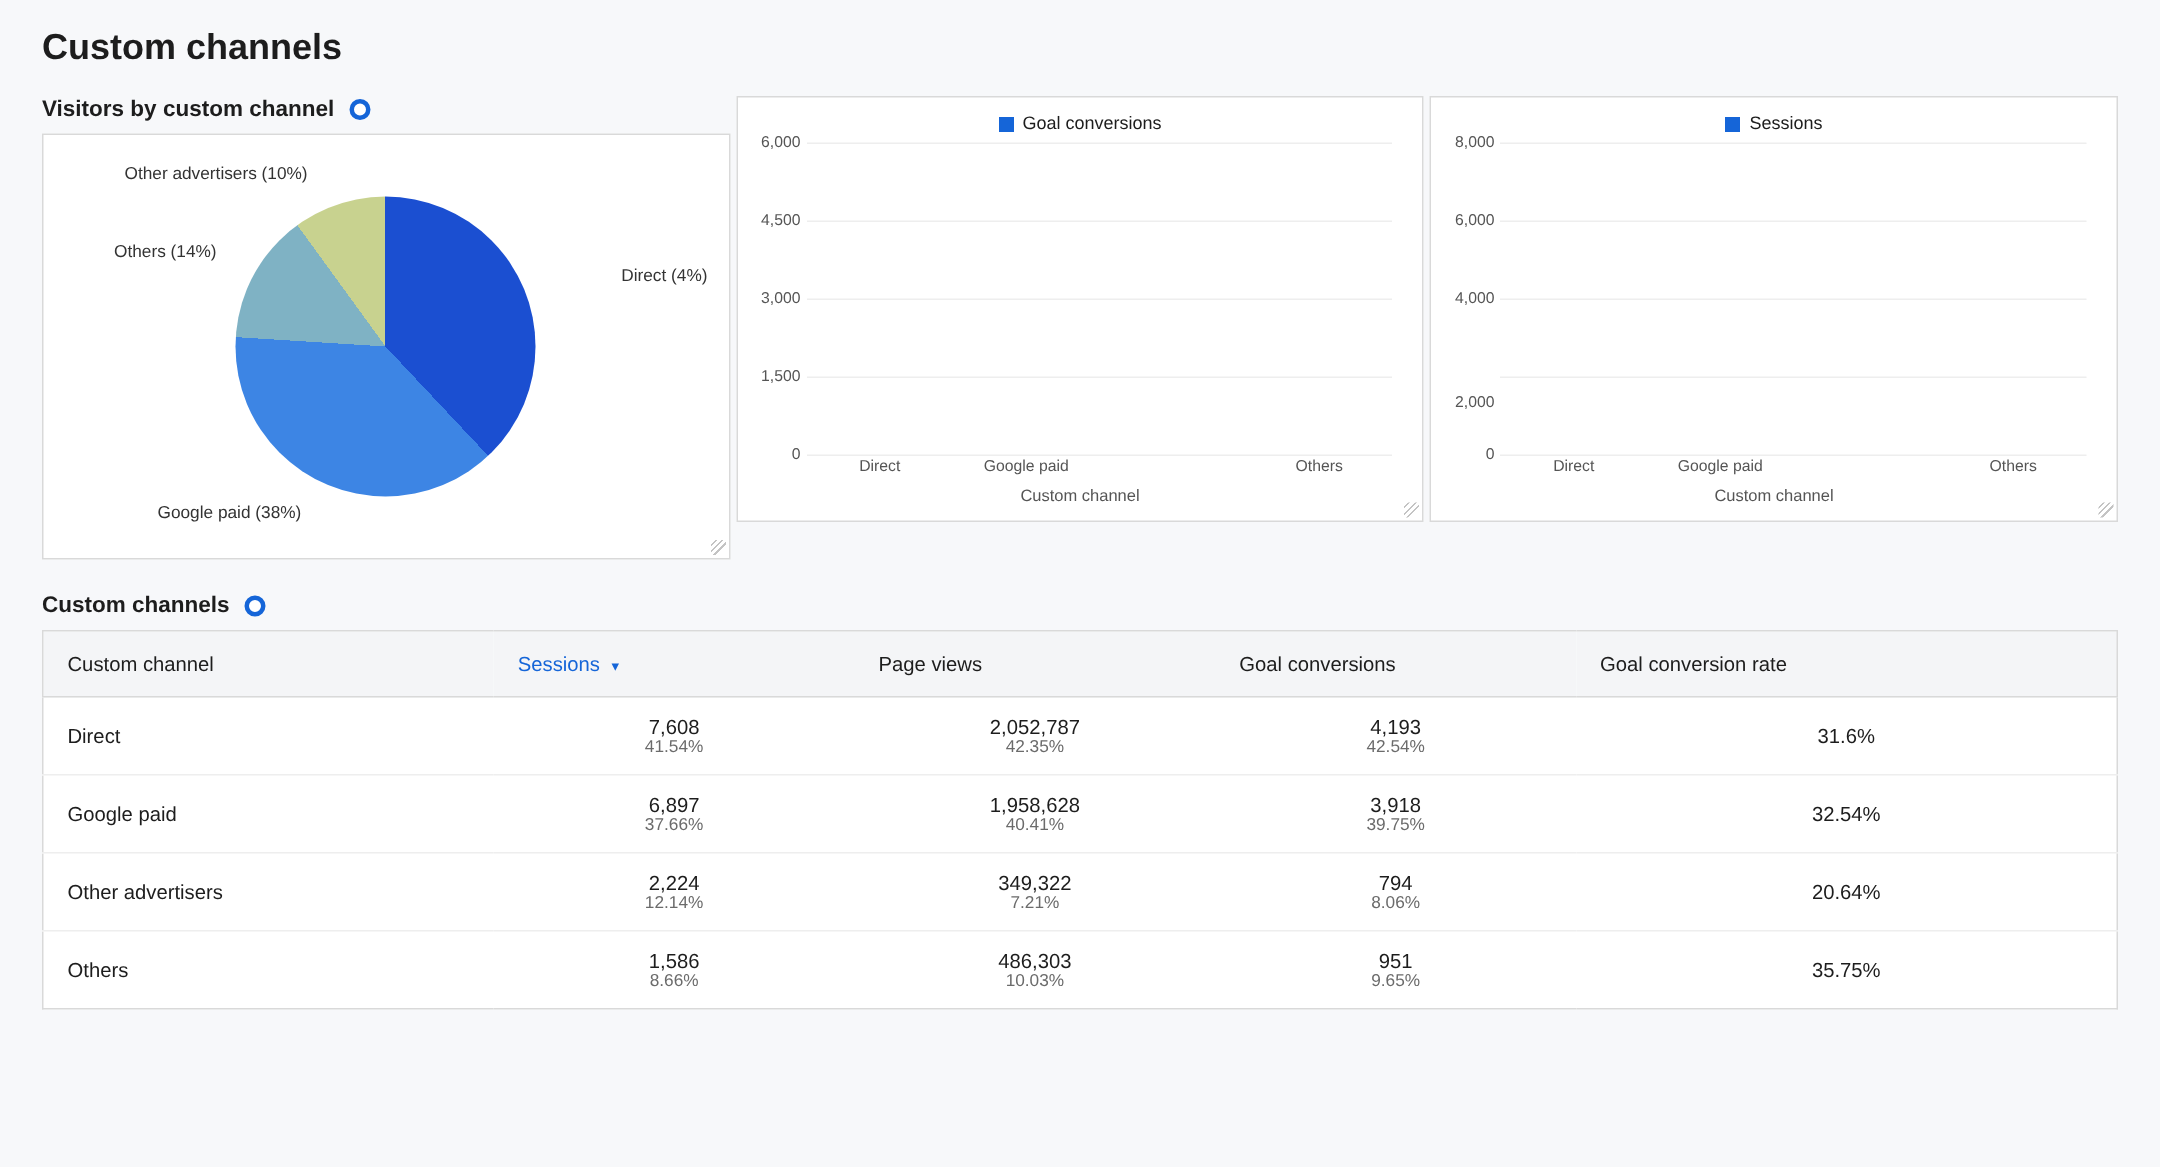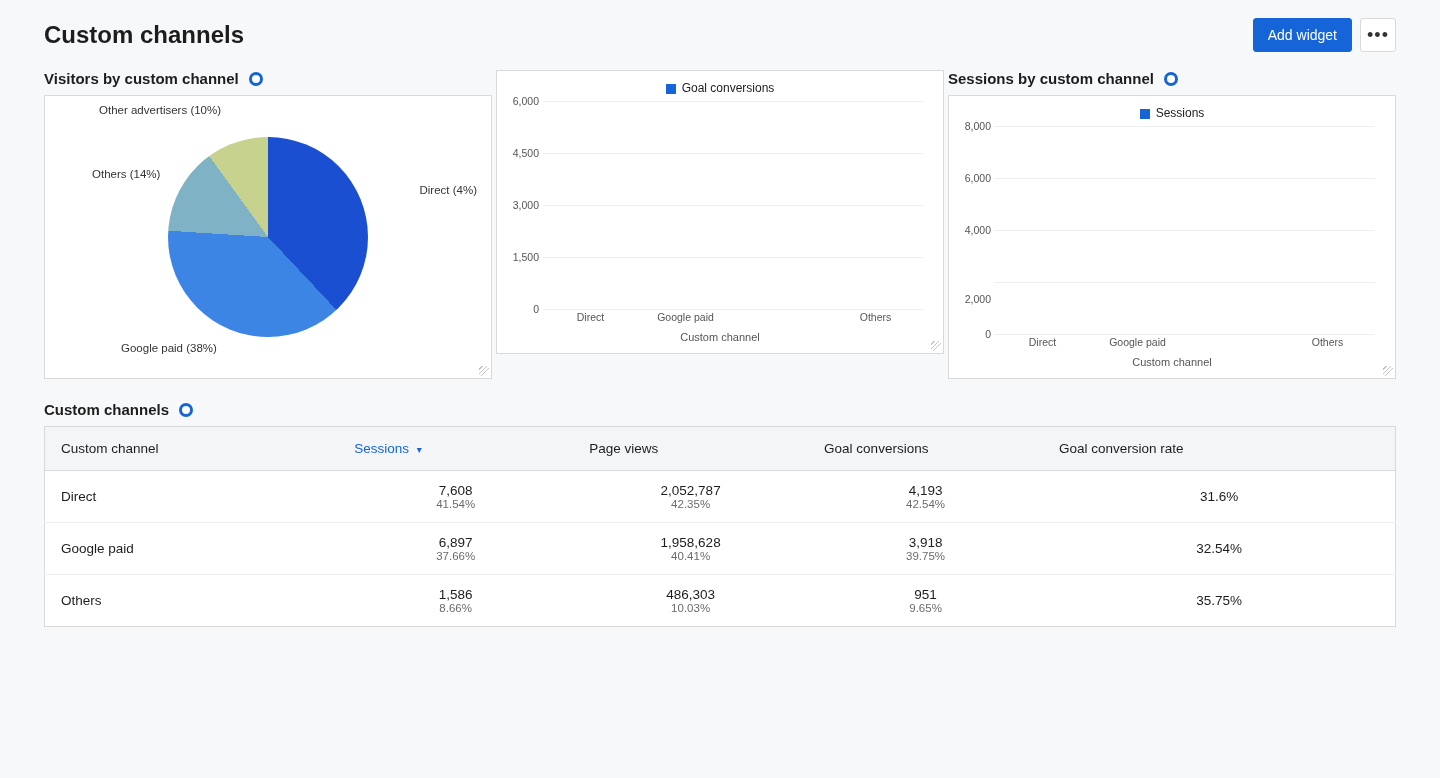--- a/index.html
+++ b/index.html
@@ -16,21 +16,21 @@
   }
   * { box-sizing: border-box; }
   body {
     margin: 0;
     font-family: -apple-system, BlinkMacSystemFont, "Segoe UI", Helvetica, Arial, sans-serif;
     background: var(--bg);
     color: var(--text);
     font-size: 13px;
   }
   .page {
-    padding: 18px 44px 28px;
+    padding: 18px 28px 28px;
   }
   .header {
     display: flex;
     align-items: center;
     justify-content: space-between;
     margin-bottom: 18px;
   }
   .header h1 {
     font-size: 24px;
     font-weight: 700;
@@ -131,43 +131,37 @@
   col.cn { width: 16%; }
   col.cr { width: 24%; }
 </style>
 </head>
 <body>
 
 <div class="page">
 
   <div class="header">
     <h1>Custom channels</h1>
-    <div class="header-actions">
-      <button class="btn-primary">Add widget</button>
-      <button class="btn-icon" aria-label="more">
-        <span>•••</span>
-      </button>
-    </div>
   </div>
 
   <div class="row3">
 
     <div class="widget">
       <div class="widget-title">
         <span>Visitors by custom channel</span>
         <span class="badge-circle"></span>
       </div>
       <div class="card">
         <div class="pie-wrap">
           <div class="pie" id="pie-el" style="background: conic-gradient(rgb(27, 79, 209) 0deg, rgb(27, 79, 209) 136.8deg, rgb(61, 133, 228) 136.8deg, rgb(61, 133, 228) 273.6deg, rgb(127, 178, 196) 273.6deg, rgb(127, 178, 196) 324deg, rgb(200, 210, 143) 324deg, rgb(200, 210, 143) 360deg);"></div>
 
           <span class="pie-label" style="right:14px; top:88px;">Direct (4%)</span>
           <span class="pie-label" style="left:76px; bottom:24px;">Google paid (38%)</span>
           <span class="pie-label" style="left:47px;  top:72px;">Others (14%)</span>
-          <span class="pie-label" style="left:54px;  top:8px;">Other advertisers (10%)</span>
+          <span class="pie-label" style="left:54px;  top:20px;">Other advertisers (10%)</span>
         </div>
         <div class="resize-grip"></div>
       </div>
     </div>
 
     <div class="widget">
       <div class="card">
         <div class="legend">
           <span class="swatch"></span><span>Goal conversions</span>
         </div>
@@ -200,24 +194,20 @@
             <div class="x-tick" style="left: 37.5%; position: absolute; top: 2px;">Google paid</div>
             <div class="x-tick" style="left: 62.5%; position: absolute; top: 2px;"></div>
             <div class="x-tick" style="left: 87.5%; position: absolute; top: 2px;">Others</div>
           </div>
         <div class="x-label">Custom channel</div>
         <div class="resize-grip"></div>
       </div>
     </div>
 
     <div class="widget">
-      <div class="widget-title">
-        <span>Sessions by custom channel</span>
-        <span class="badge-circle"></span>
-      </div>
       <div class="card">
         <div class="legend">
           <span class="swatch"></span><span>Sessions</span>
         </div>
         <div class="plot" id="plot-sessions">
             <div class="grid-line" style="top: 100%;"></div>
             <div class="y-tick" style="top: 100%;">0</div>
             <div class="grid-line" style="top: 75%;"></div>
             <div class="y-tick" style="top: 75%; margin-top: 17px;">2,000</div>
             <div class="grid-line" style="top: 50%;"></div>
@@ -286,20 +276,27 @@
             <td class="num">31.6%</td>
           </tr>
           <tr>
             <td>Google paid</td>
             <td class="num">6,897<span class="sub">37.66%</span></td>
             <td class="num">1,958,628<span class="sub">40.41%</span></td>
             <td class="num">3,918<span class="sub">39.75%</span></td>
             <td class="num">32.54%</td>
           </tr>
           <tr>
+            <td>Other advertisers</td>
+            <td class="num">2,224<span class="sub">12.14%</span></td>
+            <td class="num">349,322<span class="sub">7.21%</span></td>
+            <td class="num">794<span class="sub">8.06%</span></td>
+            <td class="num">20.64%</td>
+          </tr>
+          <tr>
             <td>Others</td>
             <td class="num">1,586<span class="sub">8.66%</span></td>
             <td class="num">486,303<span class="sub">10.03%</span></td>
             <td class="num">951<span class="sub">9.65%</span></td>
             <td class="num">35.75%</td>
           </tr>
         </tbody>
     </table>
   </div>
 

